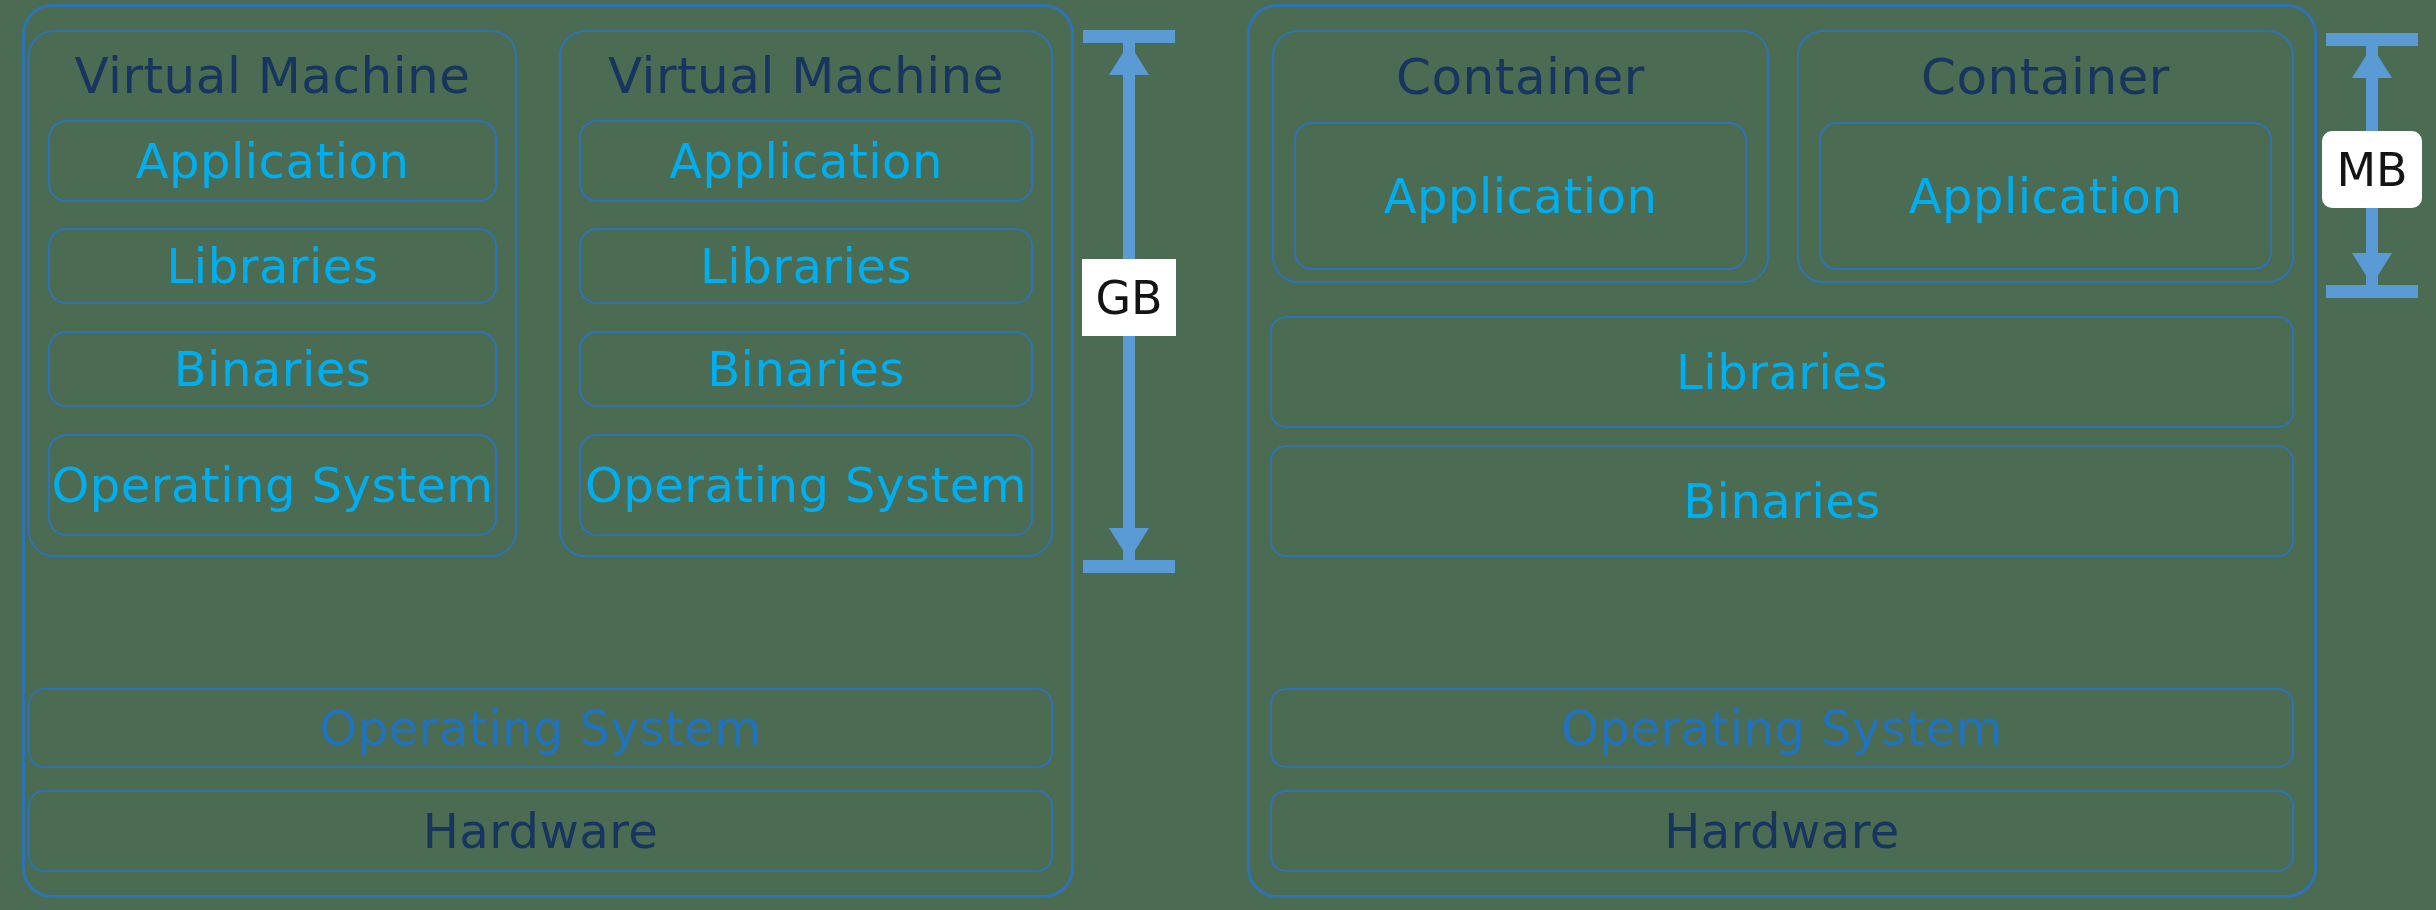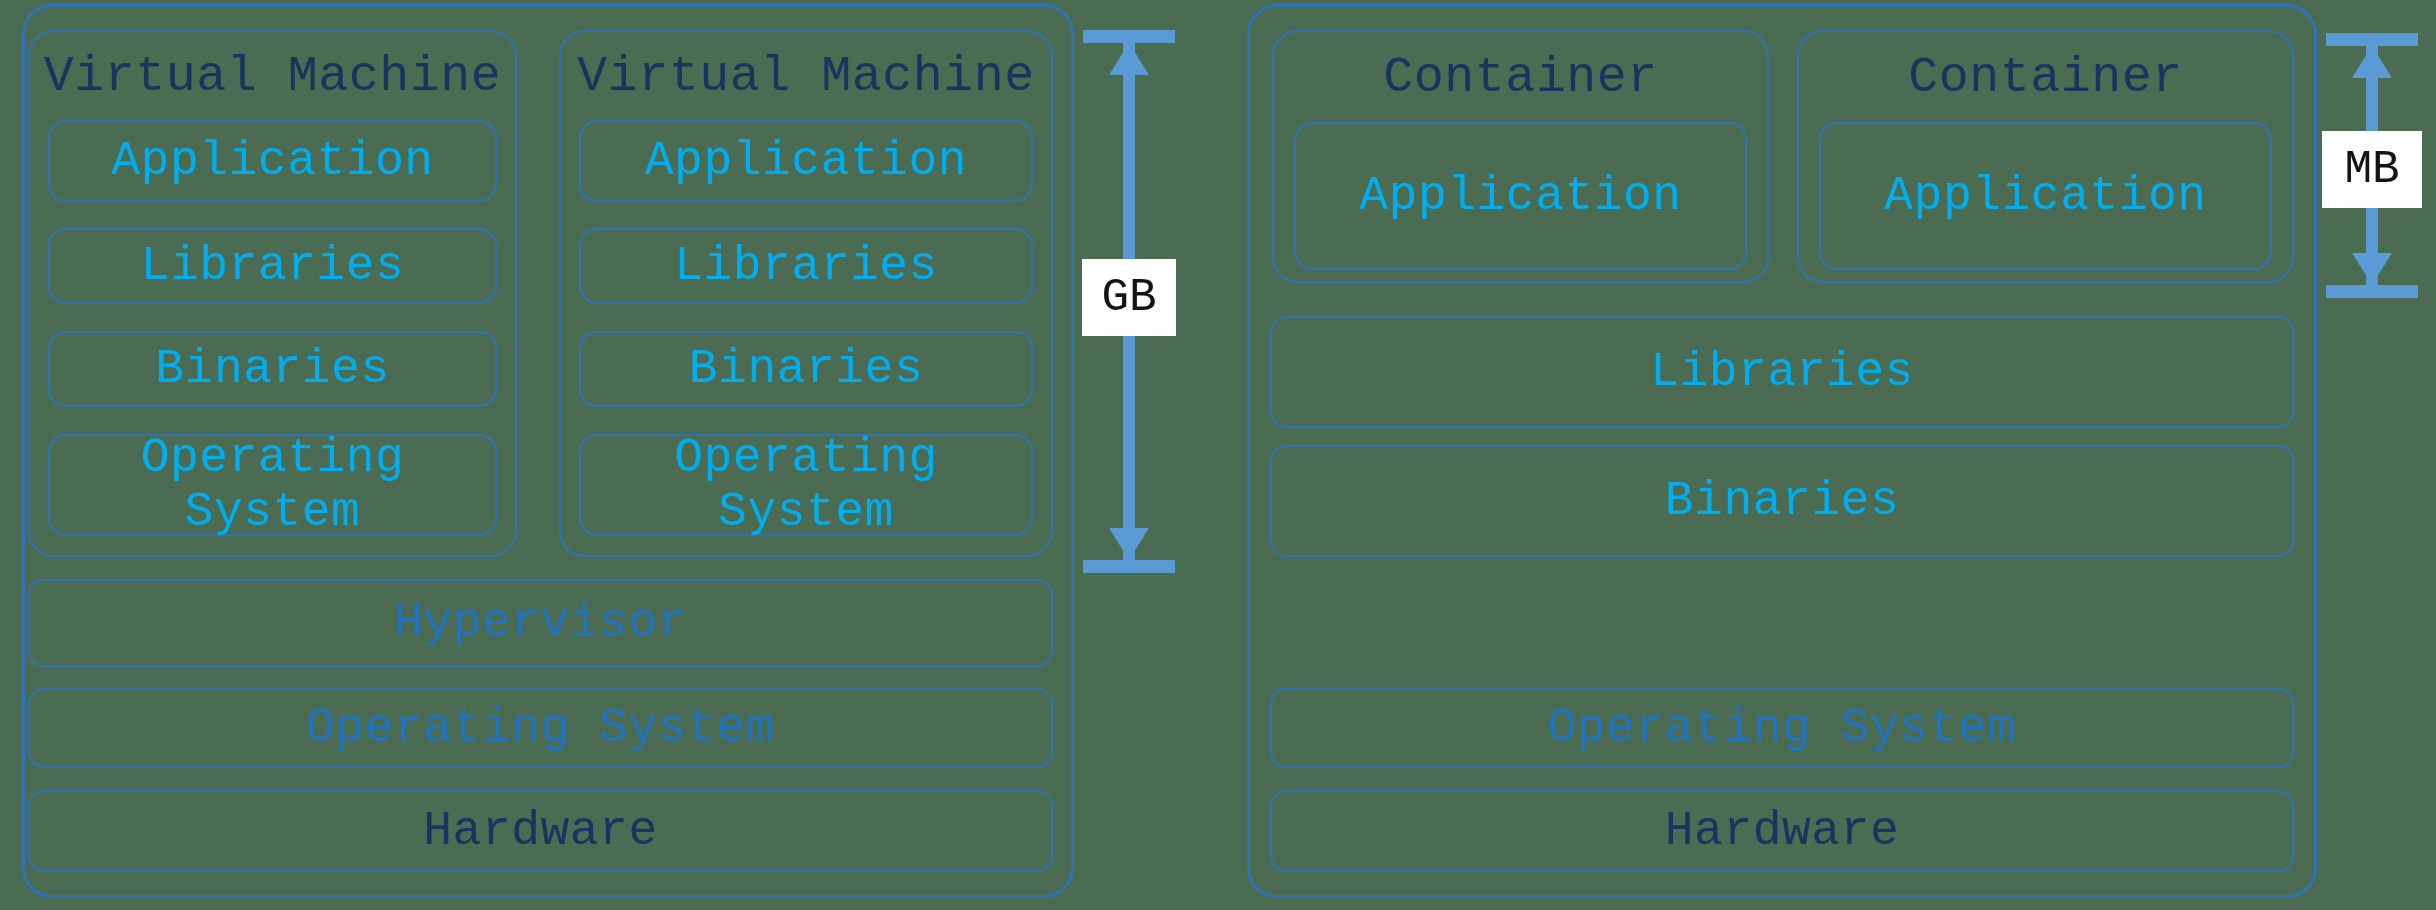--- a/index.html
+++ b/index.html
@@ -16,21 +16,21 @@
   body{
     background:var(--background);
     font-family:"DejaVu Sans","Liberation Sans",sans-serif;
   }
   .canvas{
     position:relative;
     width:2436px;height:910px;
     background:var(--background);
     overflow:hidden;
   }
-  .abs{position:absolute;box-sizing:border-box;font-family:Liberation Mono, monospace;}
+  .abs{position:absolute;box-sizing:border-box;}
   .outer{
     border:3px solid var(--border-blue);
     border-radius:30px;
   }
   .unitbox{
     border:2px solid var(--border-blue);
     border-radius:26px;
   }
   .layer{
     border:2px solid var(--border-blue);
@@ -88,21 +88,20 @@
   </div>
 
   <div class="abs unitbox" style="left:559px;top:30px;width:494px;height:527px;">
     <div class="boxtitle" style="height:88px;">Virtual Machine</div>
     <div class="abs layer t-cyan" style="left:18px;right:18px;top:88px;height:82px;">Application</div>
     <div class="abs layer t-cyan" style="left:18px;right:18px;top:196px;height:76px;">Libraries</div>
     <div class="abs layer t-cyan" style="left:18px;right:18px;top:299px;height:76px;">Binaries</div>
     <div class="abs layer t-cyan" style="left:18px;right:18px;top:402px;height:102px;">Operating System</div>
   </div>
 
-  <div class="abs row t-blue" style="left:28px;top:579px;width:1025px;height:88px;">Hypervisor</div>
   <div class="abs row t-blue" style="left:28px;top:688px;width:1025px;height:80px;">Operating System</div>
   <div class="abs row t-navy" style="left:28px;top:790px;width:1025px;height:82px;">Hardware</div>
 
   <div class="abs arrowpart" style="left:1083px;top:30px;width:92px;height:13px;"></div>
   <div class="abs tri tri-up" style="left:1109px;top:43px;"></div>
   <div class="abs arrowpart" style="left:1123px;top:42px;width:12px;height:520px;"></div>
   <div class="abs tri tri-down" style="left:1109px;top:528px;"></div>
   <div class="abs arrowpart" style="left:1083px;top:560px;width:92px;height:13px;"></div>
   <div class="abs sizelabel" style="left:1082px;top:259px;width:94px;height:77px;">GB</div>
 
@@ -121,15 +120,15 @@
   <div class="abs row t-cyan" style="left:1270px;top:316px;width:1024px;height:112px;">Libraries</div>
   <div class="abs row t-cyan" style="left:1270px;top:445px;width:1024px;height:112px;">Binaries</div>
   <div class="abs row t-blue" style="left:1270px;top:688px;width:1024px;height:80px;">Operating System</div>
   <div class="abs row t-navy" style="left:1270px;top:790px;width:1024px;height:82px;">Hardware</div>
 
   <div class="abs arrowpart" style="left:2326px;top:33px;width:92px;height:13px;"></div>
   <div class="abs tri tri-up" style="left:2352px;top:46px;"></div>
   <div class="abs arrowpart" style="left:2366px;top:45px;width:12px;height:245px;"></div>
   <div class="abs tri tri-down" style="left:2352px;top:253px;"></div>
   <div class="abs arrowpart" style="left:2326px;top:285px;width:92px;height:13px;"></div>
-  <div class="abs sizelabel" style="left:2322px;top:131px;width:100px;height:77px;">MB</div>
+  <div class="abs sizelabel" style="left:2322px;top:131px;width:100px;height:77px;border-radius:10px;">MB</div>
 
 </div>
 
 </body></html>

